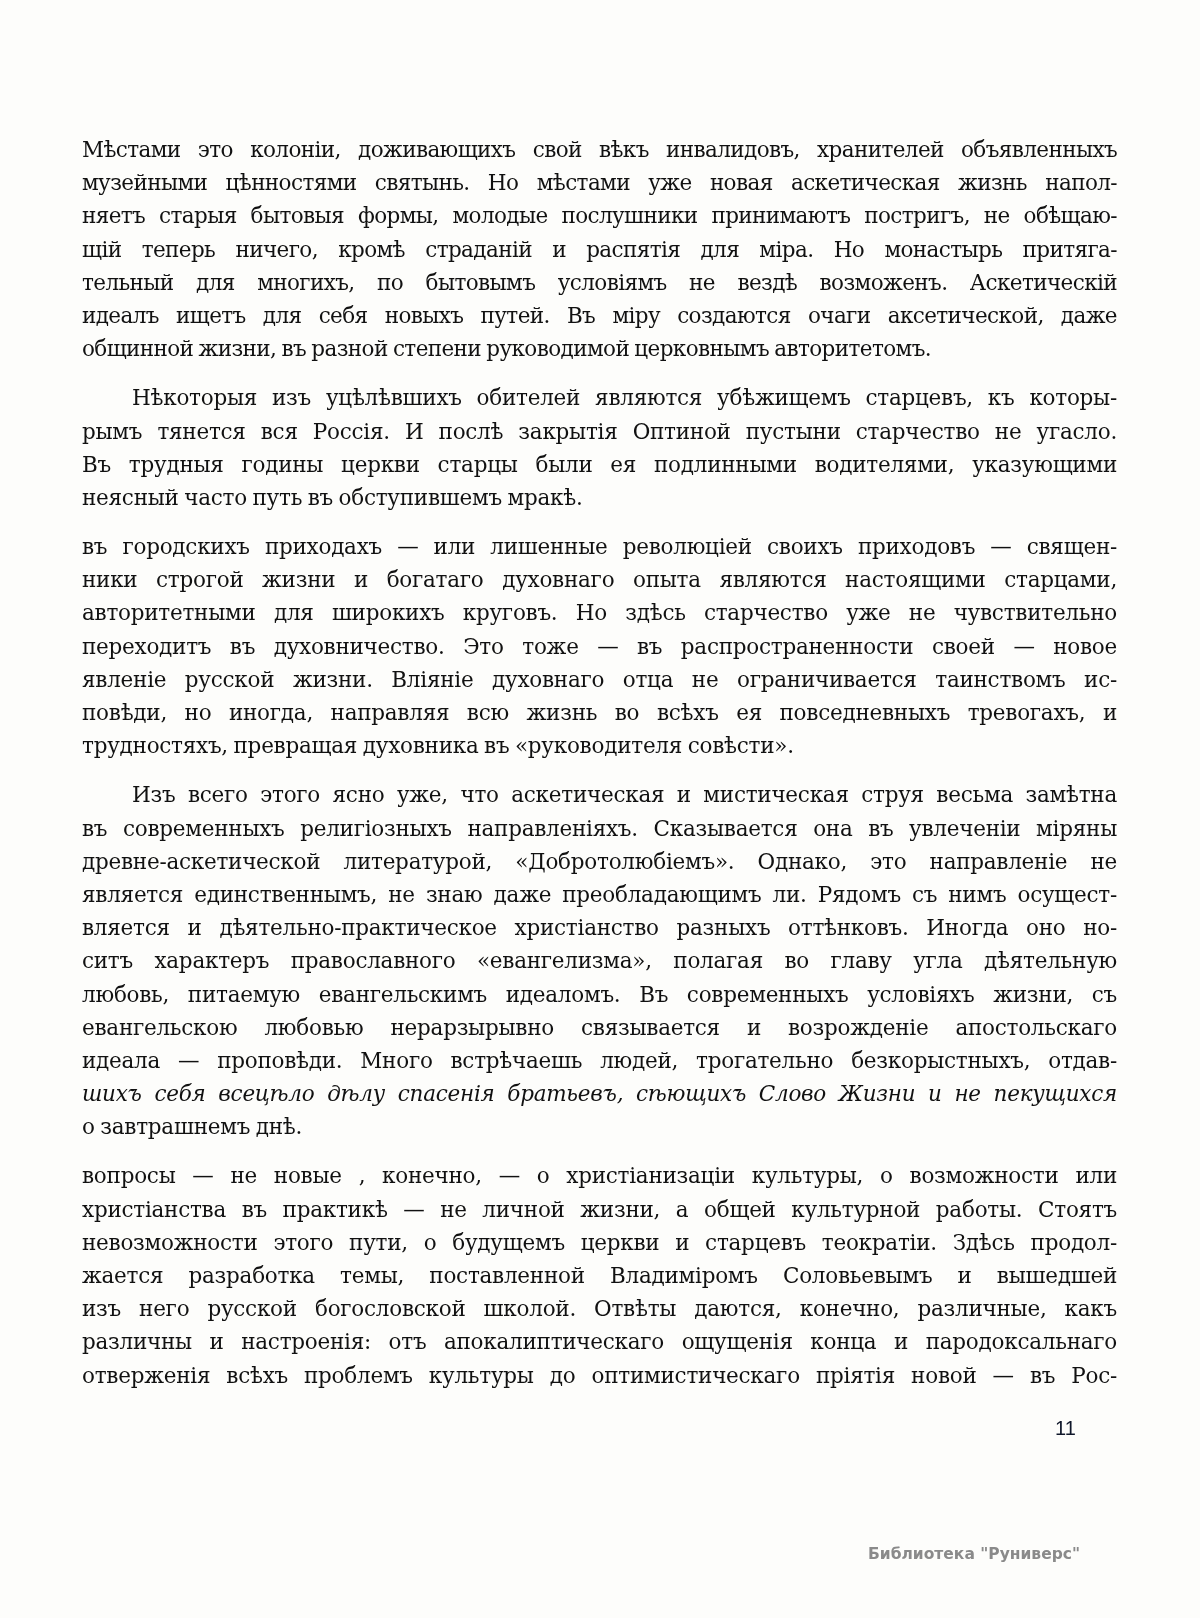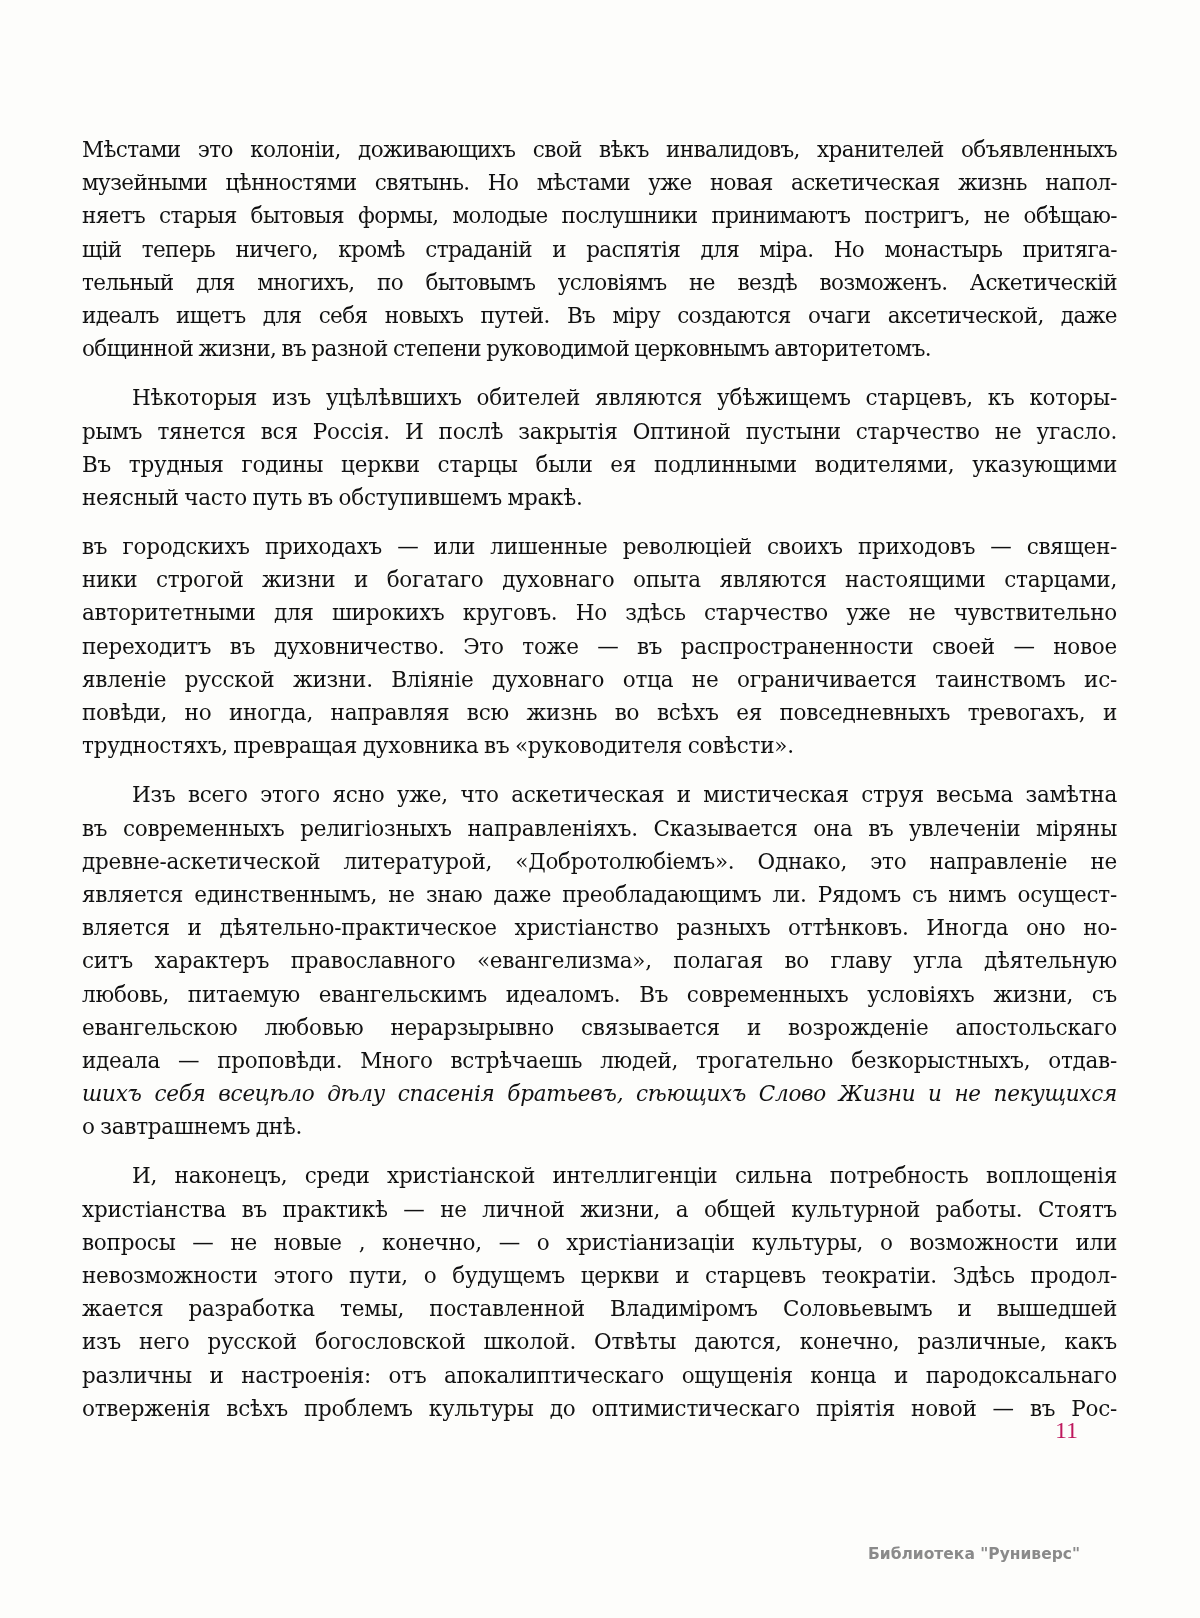--- a/index.html
+++ b/index.html
@@ -40,23 +40,23 @@
       text-align-last: left;
     }
     .line.indent {
       padding-left: 50px;
     }
     .para.p1 .line { letter-spacing: -0.6px; }
     .page-number {
       position: absolute;
       left: 1055px;
       top: 1417px;
-      font-family: Liberation Serif, serif;
-      font-size: 24px;
-      color: #be185d;
+      font-family: Liberation Sans, sans-serif;
+      font-size: 20px;
+      color: #0f172a;
     }
     .footer-watermark {
       position: absolute;
       left: 868px;
       top: 1545px;
       font-family: "DejaVu Sans", "Liberation Sans", sans-serif;
       font-weight: bold;
       font-size: 15.5px;
       color: #8a8a8a;
     }
@@ -100,23 +100,22 @@
     <span class="line"><span style="white-space: nowrap;">вляется и дѣятельно-практическое христіанство разныхъ оттѣнковъ. Иногда оно но-</span></span>
     <span class="line"><span style="white-space: nowrap;">ситъ характеръ православного «евангелизма», полагая во главу угла дѣятельную</span></span>
     <span class="line"><span style="white-space: nowrap;">любовь, питаемую евангельскимъ идеаломъ. Въ современныхъ условіяхъ жизни, съ</span></span>
     <span class="line"><span style="white-space: nowrap;">евангельскою любовью нерарзырывно связывается и возрожденіе апостольскаго</span></span>
     <span class="line"><span style="white-space: nowrap;">идеала — проповѣди. Много встрѣчаешь людей, трогательно безкорыстныхъ, отдав-</span></span>
     <span class="line"><span style="white-space: nowrap; font-style: italic;">шихъ себя всецѣло дѣлу спасенія братьевъ, сѣющихъ Слово Жизни и не пекущихся</span></span>
     <span class="line last"><span style="white-space: nowrap;">о  завтрашнемъ днѣ.</span></span>
   </div>
 
   <div class="para">
-    <span class="line indent"><span style="white-space: nowrap;">И, наконецъ, среди христіанской интеллигенціи сильна потребность воплощенія</span></span>
+    <span class="line"><span style="white-space: nowrap;">вопросы — не новые , конечно, — о христіанизаціи культуры, о возможности или</span></span>
     <span class="line"><span style="white-space: nowrap;">христіанства въ практикѣ — не личной жизни, а общей культурной работы. Стоятъ</span></span>
-    <span class="line"><span style="white-space: nowrap;">вопросы — не новые , конечно, — о христіанизаціи культуры, о возможности или</span></span>
     <span class="line"><span style="white-space: nowrap;">невозможности этого пути, о будущемъ церкви и старцевъ теократіи.  Здѣсь продол-</span></span>
     <span class="line"><span style="white-space: nowrap;">жается разработка темы, поставленной Владиміромъ Соловьевымъ и вышедшей</span></span>
     <span class="line"><span style="white-space: nowrap;">изъ него русской богословской школой. Отвѣты даются, конечно, различные, какъ</span></span>
     <span class="line"><span style="white-space: nowrap;">различны и настроенія: отъ апокалиптическаго ощущенія конца и пародоксальнаго</span></span>
     <span class="line"><span style="white-space: nowrap;">отверженія всѣхъ проблемъ культуры до оптимистическаго пріятія новой — въ Рос-</span></span>
   </div>
 </div>
 
 <div class="page-number">11</div>
 <div class="footer-watermark">Библиотека "Руниверс"</div>

